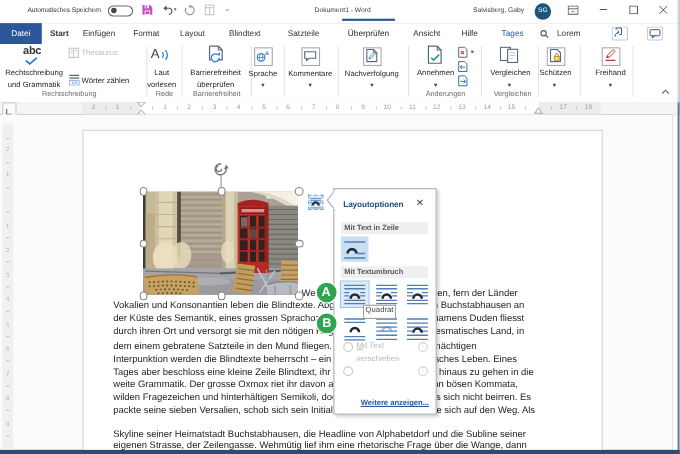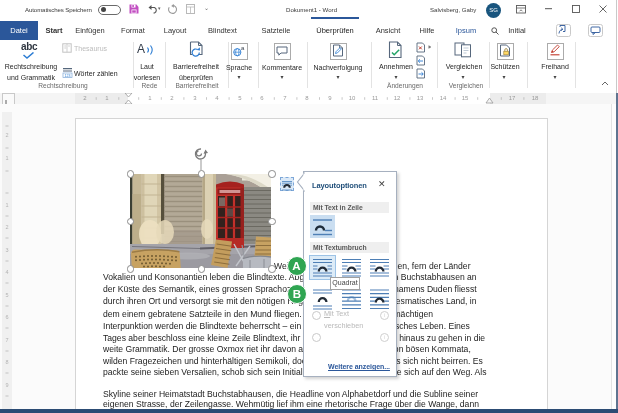--- a/index.html
+++ b/index.html
@@ -117,26 +117,26 @@
     <div id="datei">Datei</div>
     <div class="tab" style="left:44px;width:20px;font-weight:bold;">Start</div>
     <div class="tab" style="left:72px;width:36px;">Einfügen</div>
     <div class="tab" style="left:116px;width:34px;">Format</div>
     <div class="tab" style="left:159px;width:32px;">Layout</div>
     <div class="tab" style="left:199px;width:47px;">Blindtext</div>
     <div class="tab" style="left:253px;width:46px;">Satzteile</div>
     <div class="tab" style="left:311px;width:48px;color:#222;">Überprüfen</div>
     <div class="tab" style="left:372px;width:32px;">Ansicht</div>
     <div class="tab" style="left:415px;width:24px;">Hilfe</div>
-    <div class="tab" style="left:450px;width:32px;color:#2b579a;">Ipsum</div>
+    <div class="tab" style="left:450px;width:32px;color:#2b579a;">Tages</div>
     <svg class="abs" style="left:491px;top:6px;" width="8" height="8" viewBox="0 0 8 8">
       <circle cx="3.2" cy="3.2" r="2.4" fill="none" stroke="#555" stroke-width="1"></circle>
         <path d="M5 5 L7.5 7.5" stroke="#555" stroke-width="1"></path>
     </svg>
-    <div class="tab" style="left:502px;width:30px;">Initial</div>
+    <div class="tab" style="left:502px;width:30px;">Lorem</div>
     <svg class="abs" style="left:556px;top:3px;" width="15" height="13" viewBox="0 0 15 13">
       <rect x="0.5" y="0.5" width="14" height="12" rx="2" fill="#fff" stroke="#c9c9c9"></rect>
       <path d="M4 3 v-1.5 h5 v6 h-2" fill="none" stroke="#2b579a" stroke-width="0.9"></path>
       <path d="M3 9.5 c0.2-2.5 1.6-4 3.6-4.2 M6.8 5.2 l-1.6-1.4 M6.8 5.2 l-1.7 1.5" stroke="#2b579a" fill="none" stroke-width="0.9"></path>
     </svg>
     <svg class="abs" style="left:588px;top:3px;" width="15" height="13" viewBox="0 0 15 13">
       <rect x="0.5" y="0.5" width="14" height="12" rx="2" fill="#fff" stroke="#c9c9c9"></rect>
       <rect x="3" y="3" width="9" height="5.5" rx="1" fill="none" stroke="#2b579a" stroke-width="0.9"></rect>
       <path d="M5 8.5 L5 10.5 L7.5 8.5" fill="none" stroke="#2b579a" stroke-width="0.9"></path>
     </svg>

